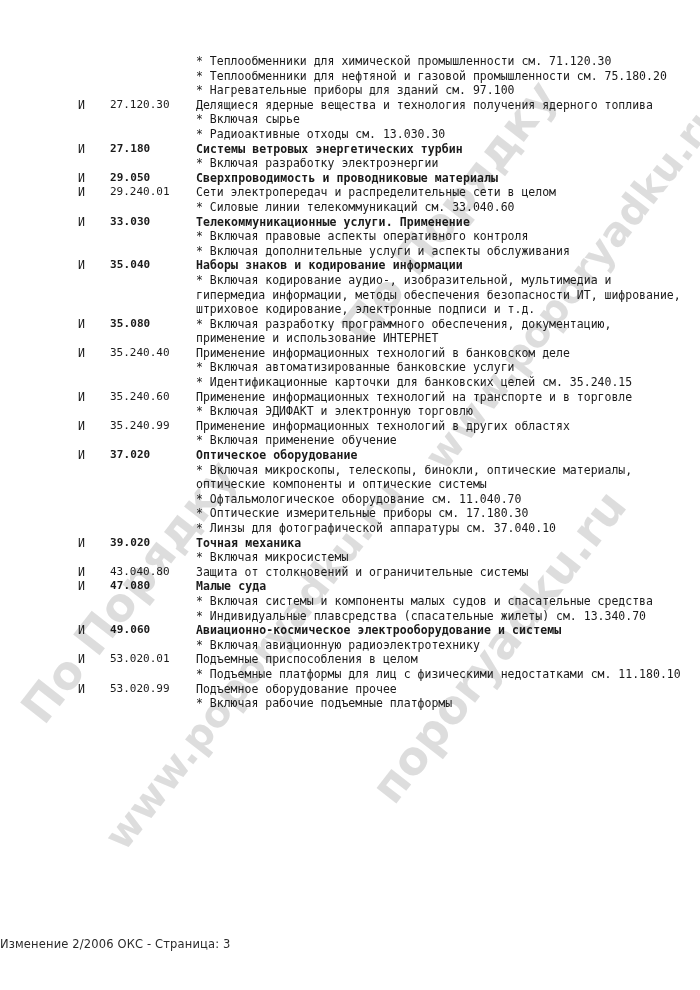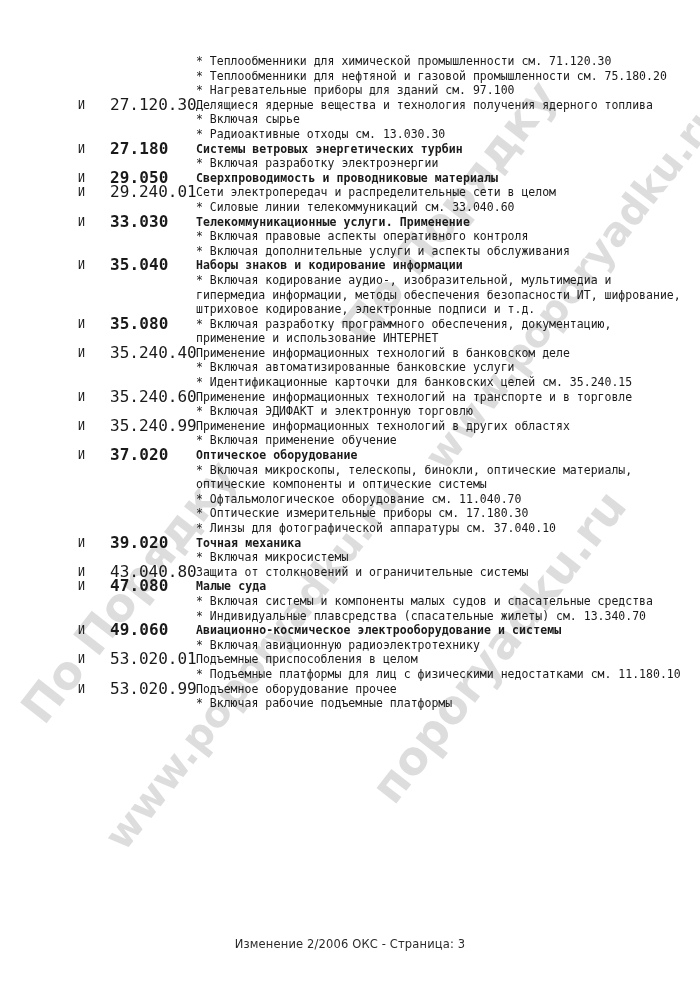--- a/index.html
+++ b/index.html
@@ -69,21 +69,21 @@
     width: 32px;
     flex: 0 0 32px;
     font-size: 11.5px;
     line-height: 14.6px;
     padding-left: 60px;
     box-sizing: content-box;
   }
   .col-code {
     width: 86px;
     flex: 0 0 86px;
-    font-size: 16px;
+    font-size: 11px;
     line-height: 14.6px;
     text-align: left;
   }
   .col-body {
     flex: 1 1 auto;
     min-width: 0;
     font-size: 11.5px;
     line-height: 14.6px;
   }
   .entry.bold .col-code,
@@ -104,21 +104,21 @@
   }
   
   .orphan .col-mark, .orphan .col-code { visibility: hidden; }
 
   
   #footer {
     position: absolute;
     left: 0;
     right: 0;
     top: 933px;
-    text-align: center;
+    text-align: left;
     z-index: 2;
   }
   #footer .footer-text {
     font-family: "DejaVu Sans", "Liberation Sans", sans-serif;
     font-size: 11.5px;
     color: #2b2b2b;
     letter-spacing: .15px;
   }
 </style>
 </head>

